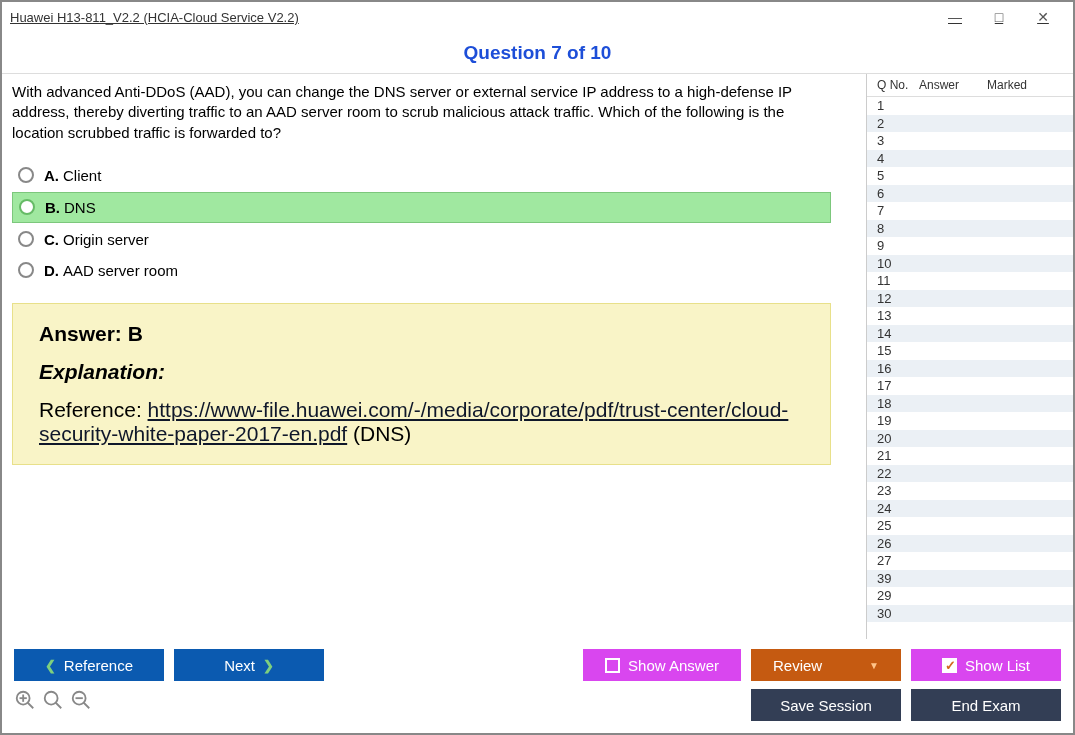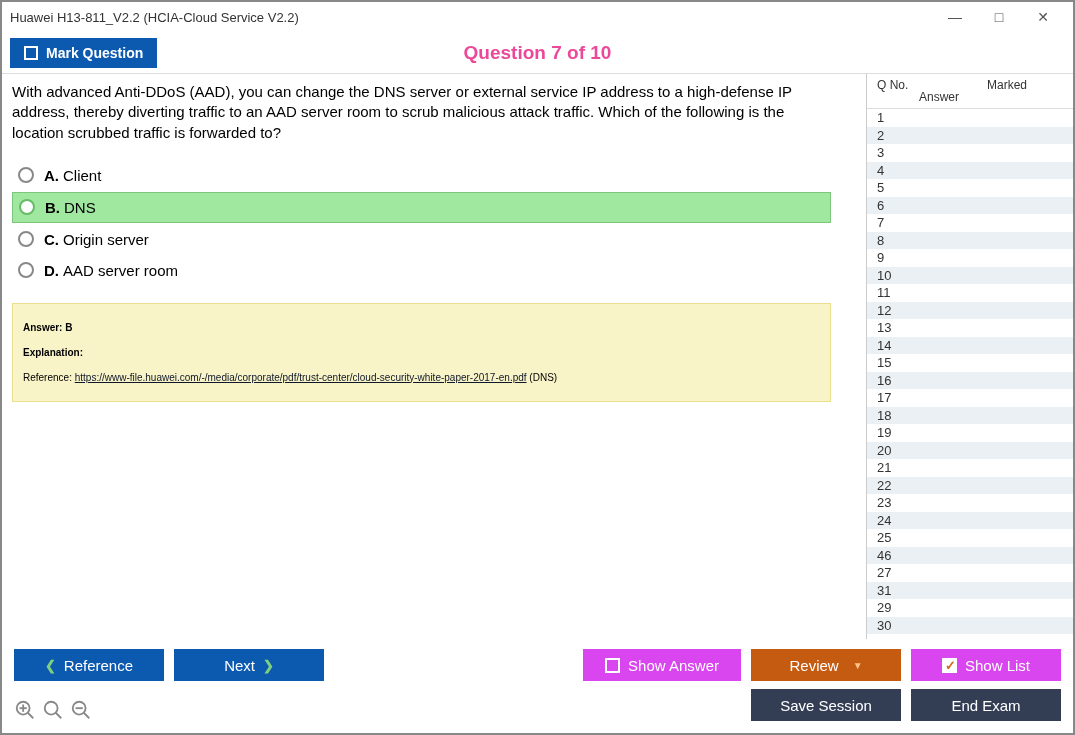--- a/index.html
+++ b/index.html
@@ -1,84 +1,80 @@
 <!DOCTYPE html>
 <html><head>
 <meta charset="utf-8">
 <style>
 * { box-sizing: border-box; margin: 0; padding: 0; }
 body { font-family: Arial, sans-serif; font-size: 14px; background: #fff; }
 .window { width: 1075px; height: 735px; border: 2px solid #888; background: #fff; display: flex; flex-direction: column; position: relative; }
-.titlebar { height: 30px; display: flex; align-items: center; padding: 0 8px; font-size: 13px; color: #333; }
+.titlebar { height: 30px; display: flex; align-items: center; padding: 0 8px; font-size: 13px; color: #333; text-decoration: underline; }
 .titlebar-text { flex: 1; }
 .window-controls { display: flex; gap: 0; }
 .window-btn { width: 44px; height: 28px; display: flex; align-items: center; justify-content: center; color: #555; font-size: 14px; cursor: pointer; }
 .topbar { height: 42px; display: flex; align-items: center; padding: 0 8px; position: relative; border-bottom: 1px solid #ddd; }
 .mark-btn { background: #0b5ab0; color: #fff; height: 30px; padding: 0 14px; display: flex; align-items: center; gap: 8px; font-weight: bold; font-size: 14px; cursor: pointer; border: none; }
 .mark-check { width: 14px; height: 14px; border: 2px solid #fff; display: inline-block; }
-.question-heading { position: absolute; left: 50%; transform: translateX(-50%); font-size: 19px; font-weight: bold; color: #ec4899; }
+.question-heading { position: absolute; left: 50%; transform: translateX(-50%); font-size: 19px; font-weight: bold; color: #1d4ed8; }
 .main { flex: 1; display: flex; overflow: hidden; gap: 25px; }
 .content { flex: 1; padding: 8px 10px; overflow: auto; }
 .qtext { font-size: 15px; color: #000; line-height: 1.35; margin-bottom: 18px; }
 .options { margin-bottom: 18px; }
 .option { display: flex; align-items: center; padding: 6px 6px; margin: 2px 0; font-size: 15px; cursor: pointer; border-radius: 0; }
 .option.selected { background: #a0e8a0; border: 1px solid #7cc77c; }
 .radio { width: 16px; height: 16px; border: 2px solid #888; border-radius: 50%; margin-right: 10px; flex-shrink: 0; background: #fff; }
 .option.selected .radio { border-color: #6b6; }
 .opt-letter { font-weight: bold; margin-right: 4px; }
-.answer-box { background: #f9f4c7; border: 1px solid #e8e08a; padding: 18px 10px; font-size: 10px; }
+.answer-box { background: #f9f4c7; border: 1px solid #e8e08a; padding: 18px 26px; font-size: 21px; }
 .answer-box .ans-line { font-weight: bold; margin-bottom: 14px; }
-.answer-box .exp-line { font-weight: bold; margin-bottom: 14px; }
+.answer-box .exp-line { font-weight: bold; margin-bottom: 14px; font-style: italic; }
 .answer-box a { color: #0f172a; text-decoration: underline; }
 .sidepanel { width: 207px; border-left: 1px solid #ccc; display: flex; flex-direction: column; background: #fff; justify-content: space-between; }
 .sp-head { display: flex; font-size: 12px; padding: 4px 6px 4px 10px; color: #333; border-bottom: 1px solid #ddd; }
 .sp-head .c1 { width: 42px; }
-.sp-head .c2 { width: 68px; margin-top: 12px; }
+.sp-head .c2 { width: 68px; }
 .sp-head .c3 { flex: 1; }
 .sp-list { flex: 1; overflow-y: scroll; }
 .sp-row { display: flex; font-size: 13px; padding: 1px 6px 1px 10px; height: 17.5px; align-items: center; cursor: pointer; }
 .sp-row.even { background: #ebf0f5; }
 .sp-row .c1 { width: 42px; color: #333; }
 .sp-row .c2 { width: 68px; }
 .sp-row .c3 { flex: 1; }
 .bottombar { padding: 10px 12px 4px 12px; display: flex; align-items: center; gap: 10px; }
 .btn { height: 32px; padding: 0 22px; display: flex; align-items: center; justify-content: center; color: #fff; font-size: 15px; cursor: pointer; border: none; gap: 8px; min-width: 150px; }
 .btn.blue { background: #0b5ab0; }
 .btn.orange { background: #d946ef; }
 .btn.orange2 { background: #c55a11; }
 .btn.navy { background: #333e55; }
 .btn .chev { font-size: 13px; color: #7ed07e; font-weight: bold; }
 .checkicon { width: 15px; height: 15px; border: 2px solid #fff; display: inline-block; }
 .checkicon.filled { background: #fff; position: relative; }
 .checkicon.filled::after { content: '✓'; color: #d2691e; position: absolute; top: -2px; left: 1px; font-size: 13px; font-weight: bold; }
 .spacer { flex: 1; }
-.bottombar2 { padding: 4px 12px 12px 12px; display: flex; align-items: flex-end; gap: 10px; }
+.bottombar2 { padding: 4px 12px 12px 12px; display: flex; align-items: flex-start; gap: 10px; }
 .zoom-icons { display: flex; gap: 6px; color: #888; font-size: 22px; }
 .zoom-icon { cursor: pointer; position: relative; width: 22px; height: 22px; }
 .zoom-icon svg { width: 22px; height: 22px; }
 .dropdown-caret { font-size: 10px; color: #ffc48a; margin-left: 6px; }
 </style>
 </head>
 <body>
 
 <div class="window">
   <div class="titlebar">
     <span class="titlebar-text">Huawei H13-811_V2.2 (HCIA-Cloud Service V2.2)</span>
     <div class="window-controls">
       <div class="window-btn">—</div>
       <div class="window-btn">□</div>
       <div class="window-btn">✕</div>
     </div>
   </div>
 
   <div class="topbar">
-    <button class="mark-btn">
-      <span class="mark-check"></span>
-      <span>Mark Question</span>
-    </button>
     <div class="question-heading">Question 7 of 10</div>
   </div>
 
   <div class="main">
     <div class="content">
       <div class="qtext">With advanced Anti-DDoS (AAD), you can change the DNS server or external service IP address to a high-defense IP address, thereby diverting traffic to an AAD server room to scrub malicious attack traffic. Which of the following is the location scrubbed traffic is forwarded to?</div>
       <div class="options">
           <div class="option">
             <span class="radio"></span>
             <span class="opt-letter">A.</span>
@@ -235,31 +231,31 @@
             <div class="c1">24</div>
             <div class="c2"></div>
             <div class="c3"></div>
           </div>
           <div class="sp-row">
             <div class="c1">25</div>
             <div class="c2"></div>
             <div class="c3"></div>
           </div>
           <div class="sp-row even">
-            <div class="c1">46</div>
+            <div class="c1">26</div>
             <div class="c2"></div>
             <div class="c3"></div>
           </div>
           <div class="sp-row">
             <div class="c1">27</div>
             <div class="c2"></div>
             <div class="c3"></div>
           </div>
           <div class="sp-row even">
-            <div class="c1">31</div>
+            <div class="c1">39</div>
             <div class="c2"></div>
             <div class="c3"></div>
           </div>
           <div class="sp-row">
             <div class="c1">29</div>
             <div class="c2"></div>
             <div class="c3"></div>
           </div>
           <div class="sp-row even">
             <div class="c1">30</div>
@@ -277,21 +273,21 @@
     </button>
     <button class="btn blue">
       <span>Next</span>
       <span class="chev">❯</span>
     </button>
     <div class="spacer"></div>
     <button class="btn orange">
       <span class="checkicon"></span>
       <span>Show Answer</span>
     </button>
-    <button class="btn orange2" style="justify-content:center">
+    <button class="btn orange2" style="justify-content:space-between">
       <span>Review</span>
       <span class="dropdown-caret">▼</span>
     </button>
     <button class="btn orange">
       <span class="checkicon filled"></span>
       <span>Show List</span>
     </button>
   </div>
 
   <div class="bottombar2">

